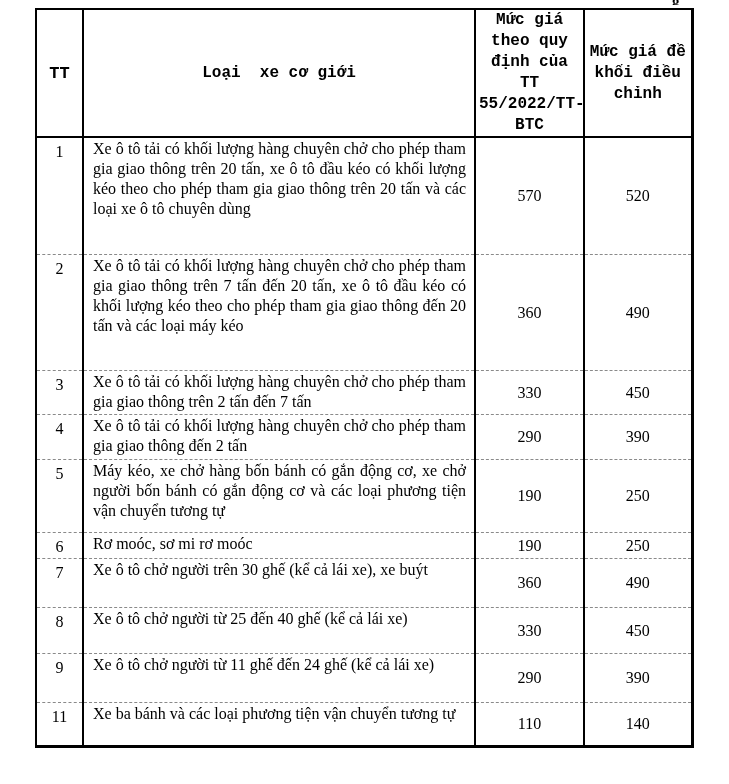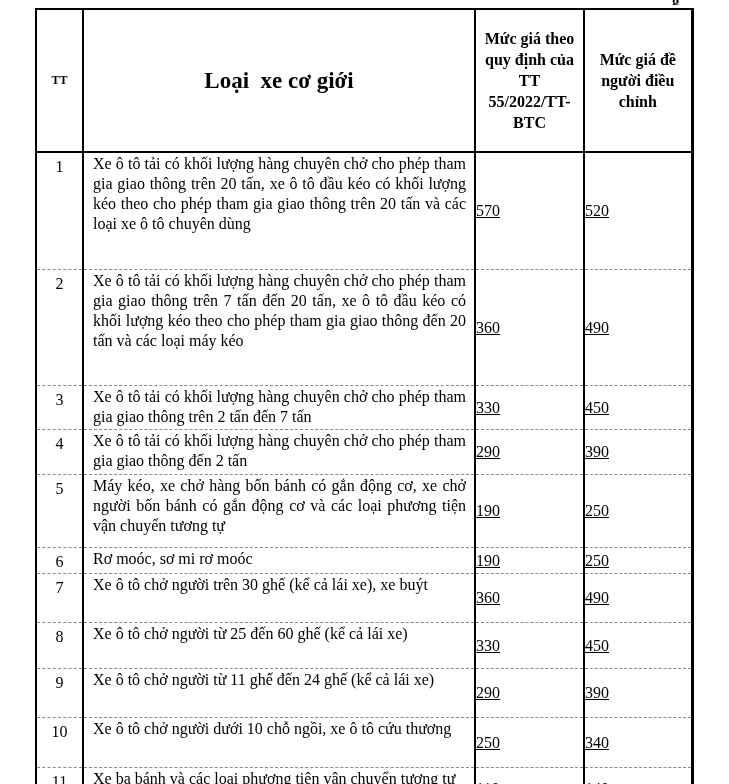--- a/index.html
+++ b/index.html
@@ -33,45 +33,45 @@
 
   table.fee-table { border: 2px solid #000; border-right-width: 3px; border-bottom-width: 3px; }
 
   th, td { border-left: 2px solid #000; border-right: 2px solid #000; }
 
   thead th {
     border-bottom: 2px solid #000;
     font-weight: bold;
     text-align: center;
     vertical-align: middle;
-    padding: 18px 3px;
+    padding: 0 3px;
     line-height: 21px;
+    font-family: Liberation Mono, monospace;
   }
   thead tr { height: 110px; }
-  thead th.h-tt { font-size: 12px; }
-  thead th.h-desc { font-size: 23px; }
+  thead th.h-tt { font-size: 17px; }
+  thead th.h-desc { font-size: 16px; }
 
   tbody td { vertical-align: top; }
   tbody tr + tr td { border-top: 1px dashed #8a8a8a; }
 
   td.tt-cell {
     text-align: center;
     padding-top: 2px;
     line-height: 23px;
   }
   td.desc-cell {
     text-align: justify;
     padding: 1px 8px 1px 9px;
     line-height: 20px;
   }
   td.price-cell {
-    text-align: left;
+    text-align: center;
     vertical-align: middle;
     line-height: 23px;
-    text-decoration: underline;
   }
 
   tr.r1  { height: 117px; }
   tr.r2  { height: 116px; }
   tr.r3  { height: 44px; }
   tr.r4  { height: 45px; }
   tr.r5  { height: 73px; }
   tr.r6  { height: 25px; }
   tr.r7  { height: 49px; }
   tr.r8  { height: 46px; }
@@ -91,21 +91,21 @@
       <col class="c-tt">
         <col class="c-desc">
         <col class="c-p1">
         <col class="c-p2">
     </colgroup>
     <thead>
       <tr>
         <th class="h-tt">TT</th>
         <th class="h-desc">Loại&nbsp; xe cơ giới</th>
         <th class="h-p1">Mức giá theo quy định của TT 55/2022/TT-BTC</th>
-        <th class="h-p2">Mức giá đề người điều chỉnh</th>
+        <th class="h-p2">Mức giá đề khối điều chỉnh</th>
       </tr>
     </thead>
     <tbody>
       <tr class="r1">
         <td class="tt-cell">1</td>
         <td class="desc-cell">Xe ô tô tải có khối lượng hàng chuyên chở cho phép tham gia giao thông trên 20 tấn, xe ô tô đầu kéo có khối lượng kéo theo cho phép tham gia giao thông trên 20 tấn và các loại xe ô tô chuyên dùng</td>
         <td class="price-cell">570</td>
         <td class="price-cell">520</td>
       </tr>
       <tr class="r2">
@@ -139,35 +139,29 @@
         <td class="price-cell">250</td>
       </tr>
       <tr class="r7">
         <td class="tt-cell">7</td>
         <td class="desc-cell">Xe ô tô chở người trên 30 ghế (kể cả lái xe), xe buýt</td>
         <td class="price-cell">360</td>
         <td class="price-cell">490</td>
       </tr>
       <tr class="r8">
         <td class="tt-cell">8</td>
-        <td class="desc-cell">Xe ô tô chở người từ 25 đến 60 ghế (kể cả lái xe)</td>
+        <td class="desc-cell">Xe ô tô chở người từ 25 đến 40 ghế (kể cả lái xe)</td>
         <td class="price-cell">330</td>
         <td class="price-cell">450</td>
       </tr>
       <tr class="r9">
         <td class="tt-cell">9</td>
         <td class="desc-cell">Xe ô tô chở người từ 11 ghế đến 24 ghế (kể cả lái xe)</td>
         <td class="price-cell">290</td>
         <td class="price-cell">390</td>
-      </tr>
-      <tr class="r10">
-        <td class="tt-cell">10</td>
-        <td class="desc-cell">Xe ô tô chở người dưới 10 chỗ ngồi, xe ô tô cứu thương</td>
-        <td class="price-cell">250</td>
-        <td class="price-cell">340</td>
       </tr>
       <tr class="r11">
         <td class="tt-cell">11</td>
         <td class="desc-cell">Xe ba bánh và các loại phương tiện vận chuyển tương tự</td>
         <td class="price-cell">110</td>
         <td class="price-cell">140</td>
       </tr>
     </tbody>
   </table>
 </div>

